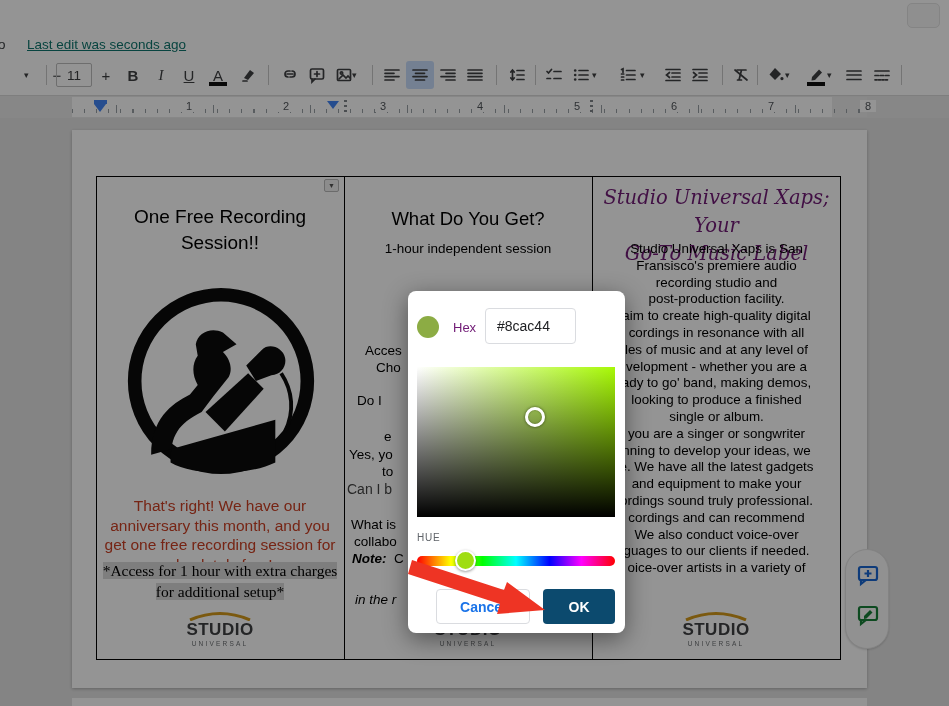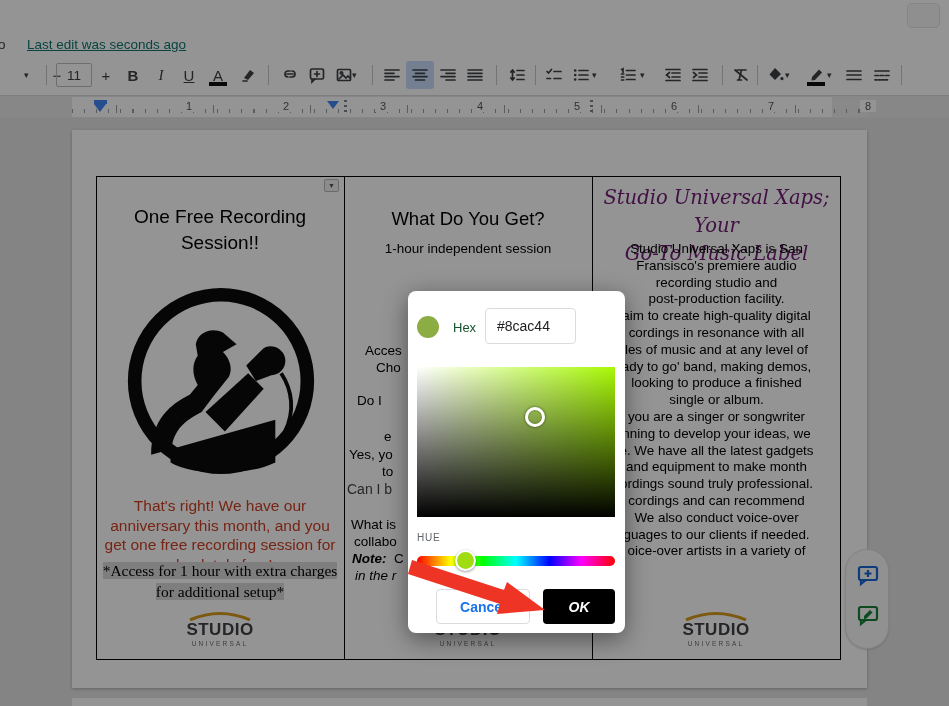--- a/index.html
+++ b/index.html
@@ -53,35 +53,35 @@
   .promo-red { position:absolute; left:102px; top:496px; width:236px; text-align:center; font-size:15.5px; line-height:19.5px; color:#cc4125; }
   .note-serif { position:absolute; left:100px; top:560px; width:240px; text-align:center; font-family:"Liberation Serif", serif; font-size:15.5px; line-height:21px; color:#000; }
   .note-serif .hl { background:#d9d9d9; }
 
   .script-title { position:absolute; left:596px; top:184px; width:241px; text-align:center; font-family:"DejaVu Serif", serif; font-style:italic; font-size:19.5px; line-height:28px; color:#701a75; }
   .body-lines { position:absolute; left:594px; top:241px; width:245px; text-align:center; font-size:13.4px; line-height:16.8px; color:#000; }
 
   .frag { position:absolute; font-size:13.5px; color:#000; white-space:nowrap; }
   .frag.gray { color:#444; font-size:14px; }
   .frag.bi { font-weight:bold; font-style:italic; }
-  .frag.i { font-style:italic; }
+  .frag.i { font-style:italic;margin-top:24px; }
 
   .logo { position:absolute; width:100px; text-align:center; }
   .logo .arc { margin:0 auto; display:block; }
   .logo .l1 { font-size:17px; font-weight:bold; letter-spacing:0.5px; color:#3f4043; line-height:17px; }
   .logo .l2 { font-size:6.5px; letter-spacing:2.2px; color:#6b6f72; margin-top:2px; }
 
   
   .side-pill { position:absolute; left:845px; top:549px; width:44px; height:100px; background:#fafafa; border:1px solid #e2e2e2; border-radius:22px; box-shadow:0 1px 2px rgba(0,0,0,0.15); }
 
   
   .overlay { position:absolute; inset:0; background:rgba(0,0,0,0.42); z-index:40; }
   .dialog { position:absolute; left:408px; top:291px; width:217px; height:342px; background:#fff; border-radius:8px; box-shadow:0 6px 24px rgba(0,0,0,0.45); z-index:50; }
   .swatch { position:absolute; left:9px; top:25px; width:22px; height:22px; border-radius:50%; }
-  .hex-label { position:absolute; left:45px; top:29px; font-size:13px; color:#14532d; }
+  .hex-label { position:absolute; left:45px; top:29px; font-size:13px; color:#701a75; }
   .hex-input { position:absolute; left:77px; top:17px; width:91px; height:36px; border:1px solid #dadce0; border-radius:4px; font-size:14px; color:#202124; padding-left:11px; font-family:"Liberation Sans", sans-serif; outline:none; }
   .grad { position:absolute; left:9px; top:76px; width:198px; height:150px;
       background:linear-gradient(to top,#000,rgba(0,0,0,0)),linear-gradient(to right,#fff,hsl(80,95%,50%)); }
   .grad-ring { position:absolute; left:108px; top:40px; width:20px; height:20px; border:3px solid #fff; border-radius:50%; box-shadow:0 0 3px rgba(0,0,0,0.6), inset 0 0 2px rgba(0,0,0,0.4); }
   .hue-label { position:absolute; left:9px; top:241px; font-size:10px; letter-spacing:0.8px; color:#5f6368; }
   .hue-bar { position:absolute; left:9px; top:265px; width:198px; height:10px; border-radius:5px;
       background:linear-gradient(to right,#f00 0%,#ff0 17%,#0f0 33%,#0ff 50%,#00f 67%,#f0f 83%,#f00 100%); }
   .hue-thumb { position:absolute; left:47px; top:259px; width:21px; height:21px; border-radius:50%; background:#9fdd12; border:2.5px solid #fff; box-shadow:0 1px 3px rgba(0,0,0,0.4); }
   .dlg-btn { position:absolute; top:298px; height:35px; border-radius:4px; font-size:14px; font-weight:bold; display:flex; align-items:center; justify-content:center; cursor:pointer; font-family:"Liberation Sans", sans-serif; }
   .btn-cancel { left:28px; width:94px; background:#fff; border:1px solid #dadce0; color:#1a73e8; }
@@ -329,27 +329,28 @@
   </div>
   <div class="body-lines">
 
   <div>Studio Universal Xaps is San</div>
       <div>Fransisco's premiere audio</div>
       <div>recording studio and</div>
       <div>post-production facility.</div>
       <div>aim to create high-quality digital</div>
       <div>cordings in resonance with all</div>
       <div>les of music and at any level of</div>
+      <div>velopment - whether you are a</div>
       <div>ady to go' band, making demos,</div>
       <div>looking to produce a finished</div>
       <div>single or album.</div>
       <div>you are a singer or songwriter</div>
       <div>nning to develop your ideas, we</div>
       <div>e. We have all the latest gadgets</div>
-      <div>and equipment to make month</div>
+      <div>and equipment to make your</div>
       <div>ordings sound truly professional.</div>
       <div>cordings and can recommend</div>
       <div>We also conduct voice-over</div>
       <div>guages to our clients if needed.</div>
       <div>oice-over artists in a variety of</div>
     </div>
   <div class="logo" style="left:666px;top:611px">
     <svg class="arc" width="66" height="10" viewBox="0 0 66 10">
         <path d="M3,9 Q33,-4 63,9" stroke="#d49a1a" stroke-width="3" fill="none"></path>
       </svg>
@@ -376,20 +377,20 @@
     <div class="swatch" style="background: rgb(140, 172, 68);"></div>
     <span class="hex-label">Hex</span>
     <input class="hex-input" value="#8cac44" style="">
     <div class="grad">
       <div class="grad-ring"></div>
     </div>
     <span class="hue-label">HUE</span>
     <div class="hue-bar"></div>
     <div class="hue-thumb"></div>
     <div class="dlg-btn btn-cancel" style="color: rgb(26, 115, 232);">Cancel</div>
-    <div class="dlg-btn btn-ok" style="background: #000000; font-style: italic;">OK</div>
+    <div class="dlg-btn btn-ok" style="background: #0c4a6e;">OK</div>
   </div>
 
   <svg class="arrow-layer" width="949" height="706">
     <polygon id="arrow-poly" points="412,560 504,590 507,582 545,610 497,614 500,604 408,574" fill="#ee3424"></polygon>
   </svg>
 
 </div>
 
 </body></html>

